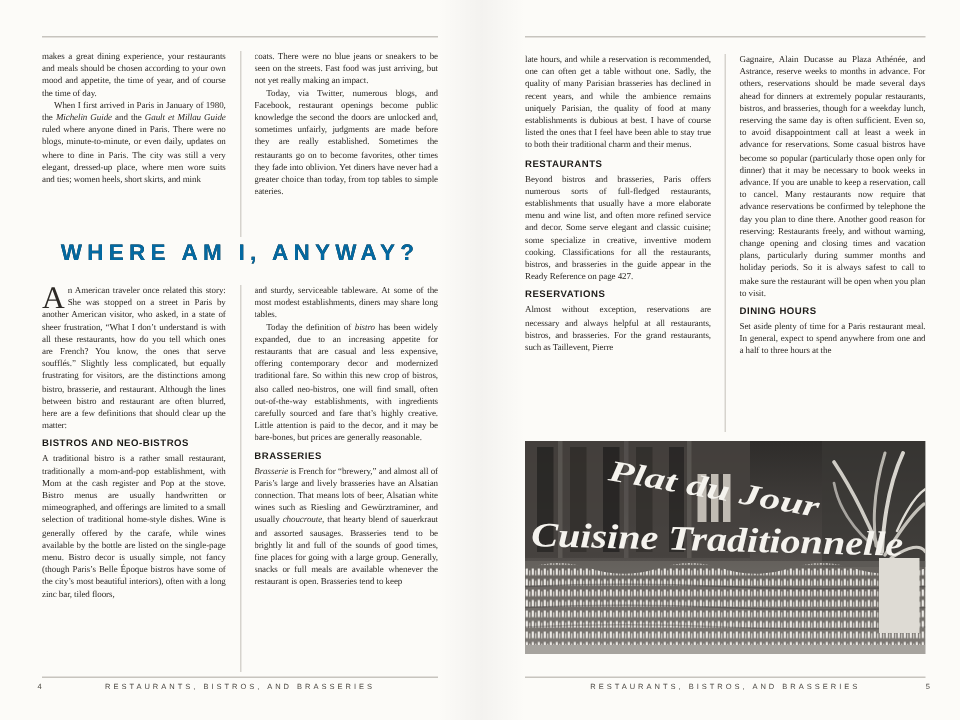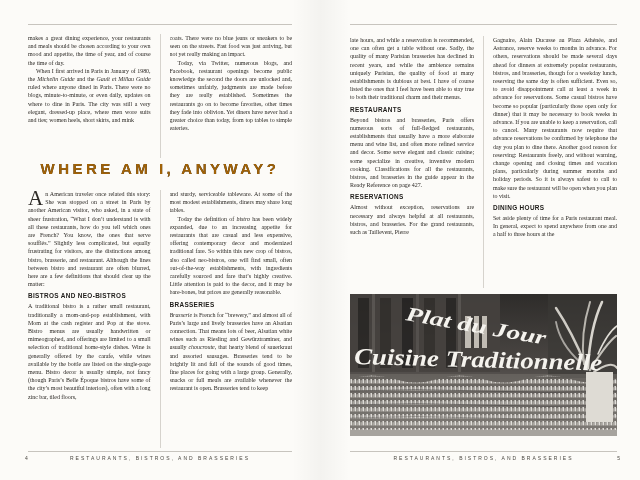--- a/index.html
+++ b/index.html
@@ -33,21 +33,21 @@
     margin:4px 0 2px;color:#1d1b18;text-align:left;
   }
   .dropcap{
     float:left;font-size:21px;line-height:15px;padding:1px 2px 0 0;
     font-family:"Liberation Serif","DejaVu Serif",serif;color:#2d2a26;
   }
   .chapter-heading{
     position:absolute;top:158px;left:0;width:100%;margin:0;text-align:center;
     font-family:"Liberation Sans","DejaVu Sans",sans-serif;
     font-size:15px;line-height:22px;font-weight:700;letter-spacing:3.5px;
-    color:#a16207;text-shadow:0 0 0.4px #191714;
+    color:#0369a1;text-shadow:0 0 0.4px #191714;
   }
   .page-footer{
     position:absolute;top:451px;left:0;right:0;border-top:1px solid #c7c4be;
     padding-top:3px;text-align:center;
     font-family:"Liberation Sans","DejaVu Sans",sans-serif;
     font-size:5px;letter-spacing:2px;color:#4a4741;
   }
   .page-number{position:absolute;top:3px;font-size:5px;letter-spacing:0;color:#4a4741;}
   .page.left .page-number{left:-3px;}
   .page.right .page-number{right:-3px;}

